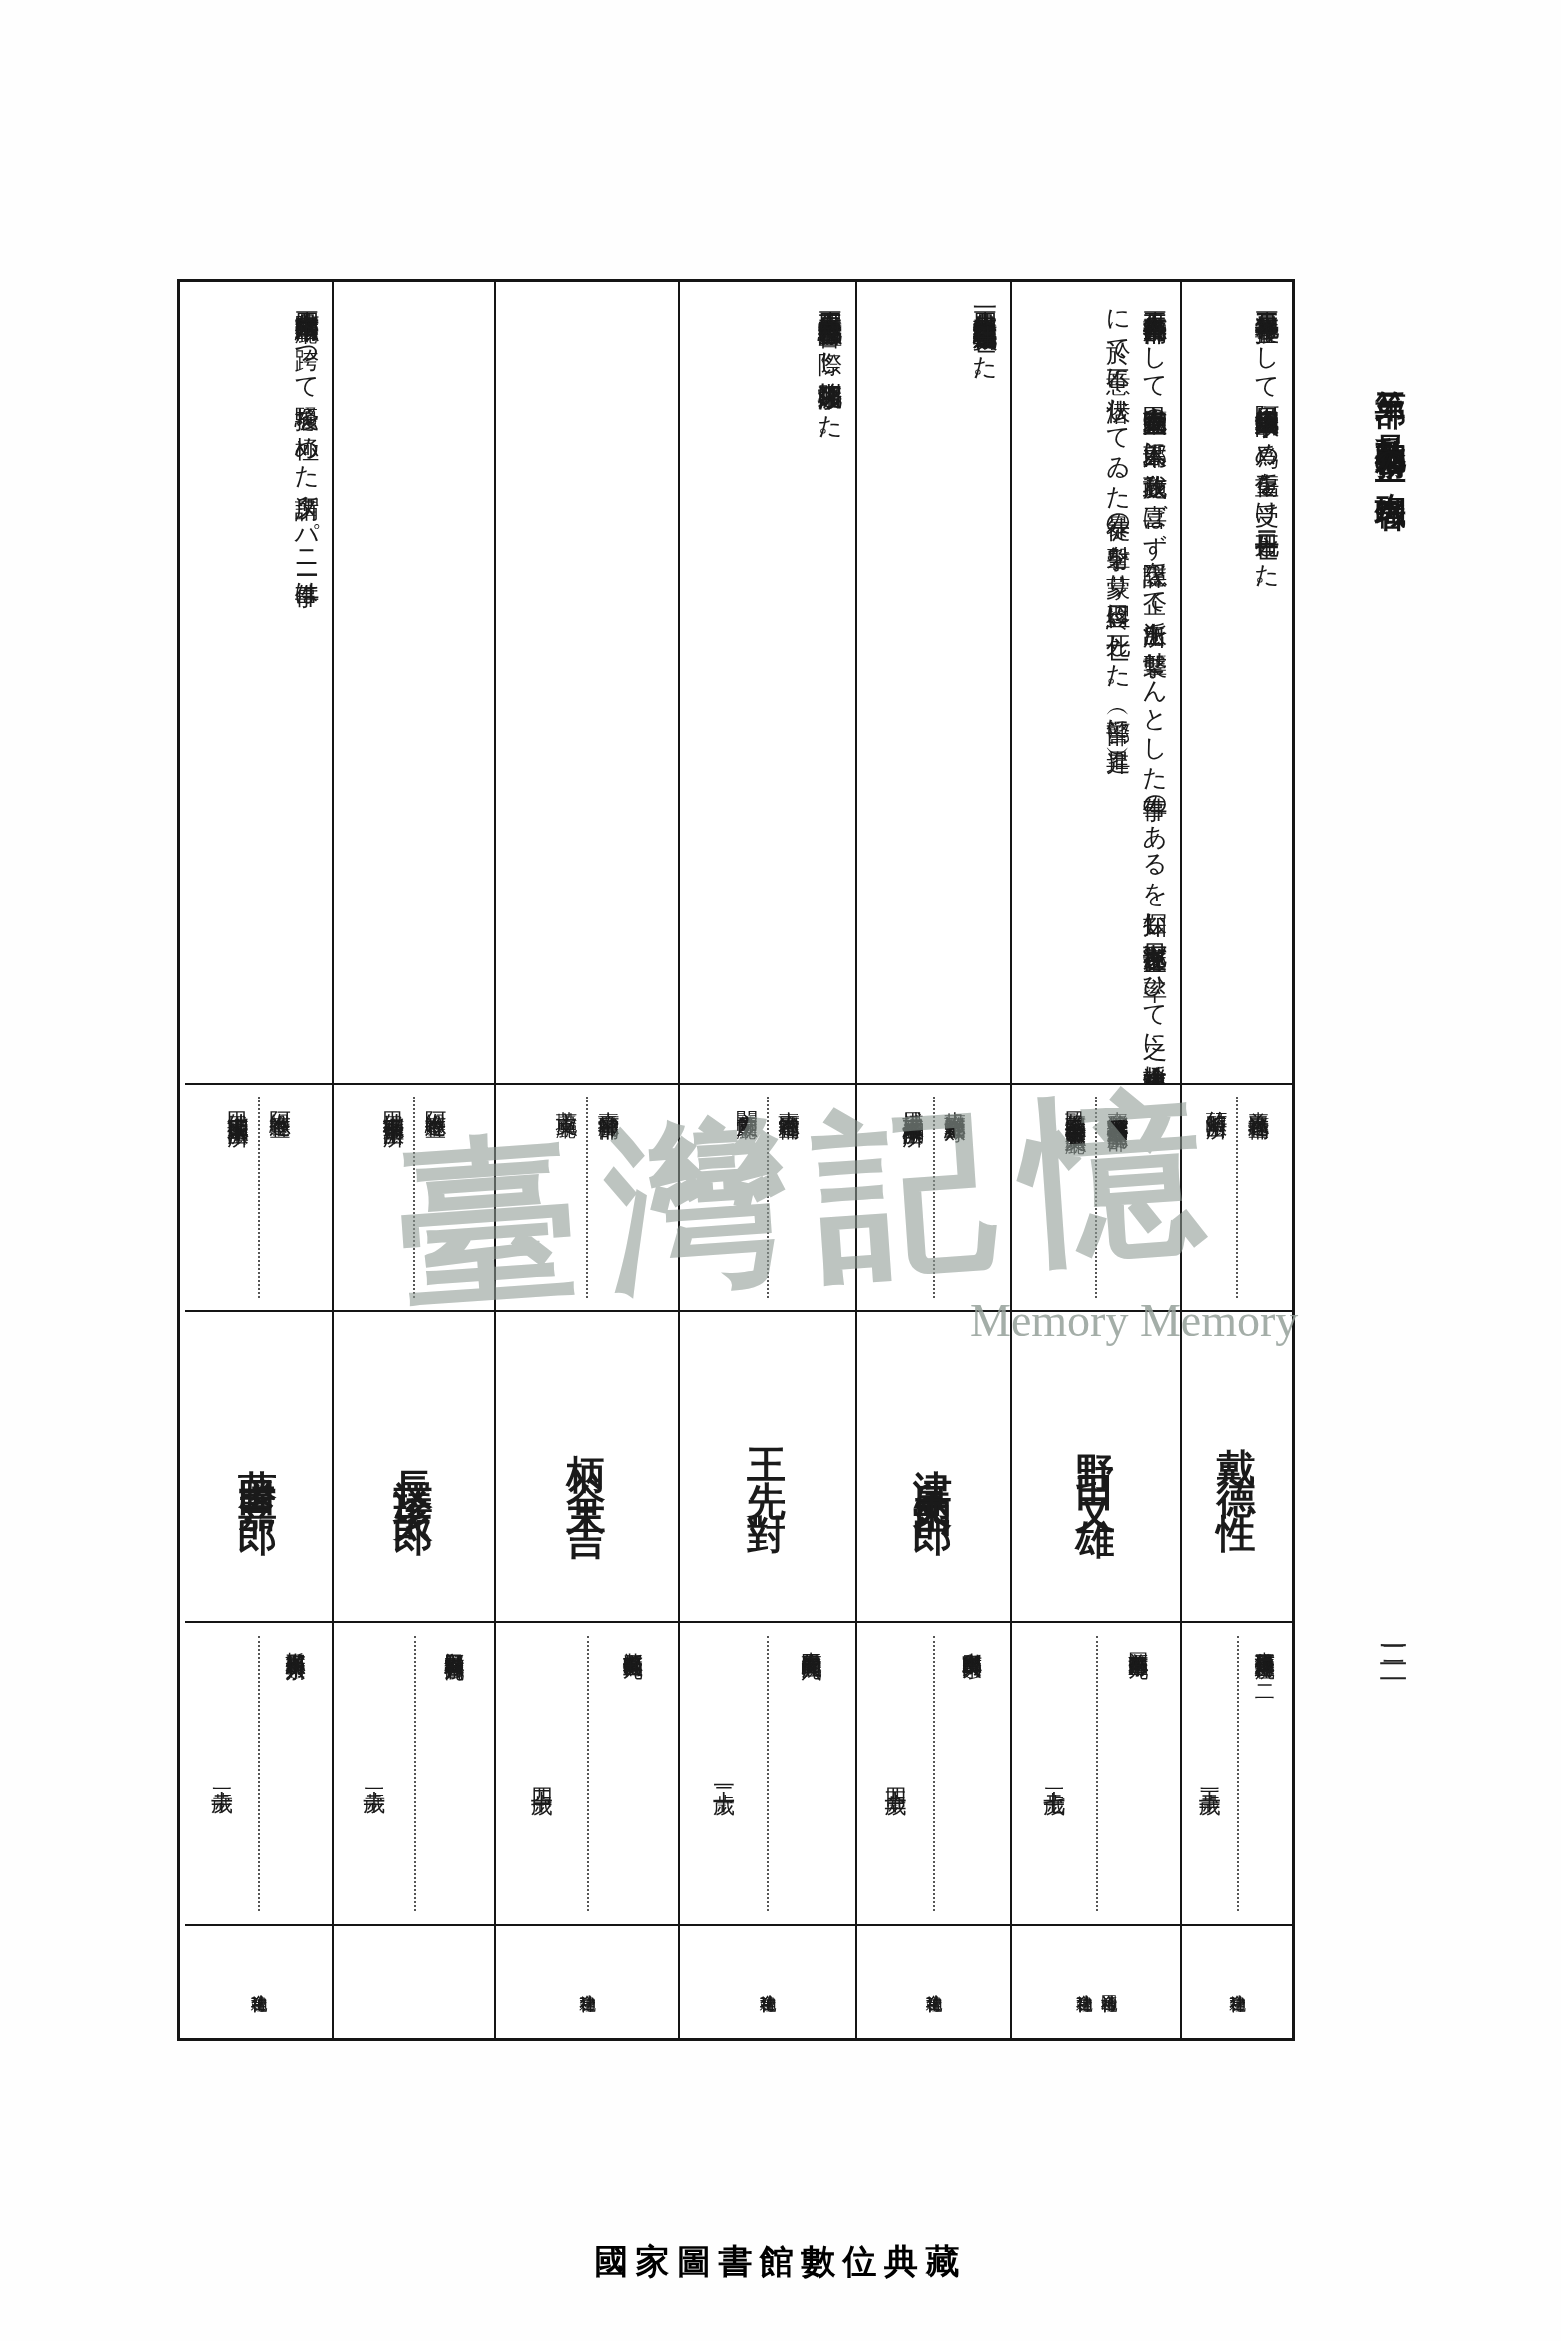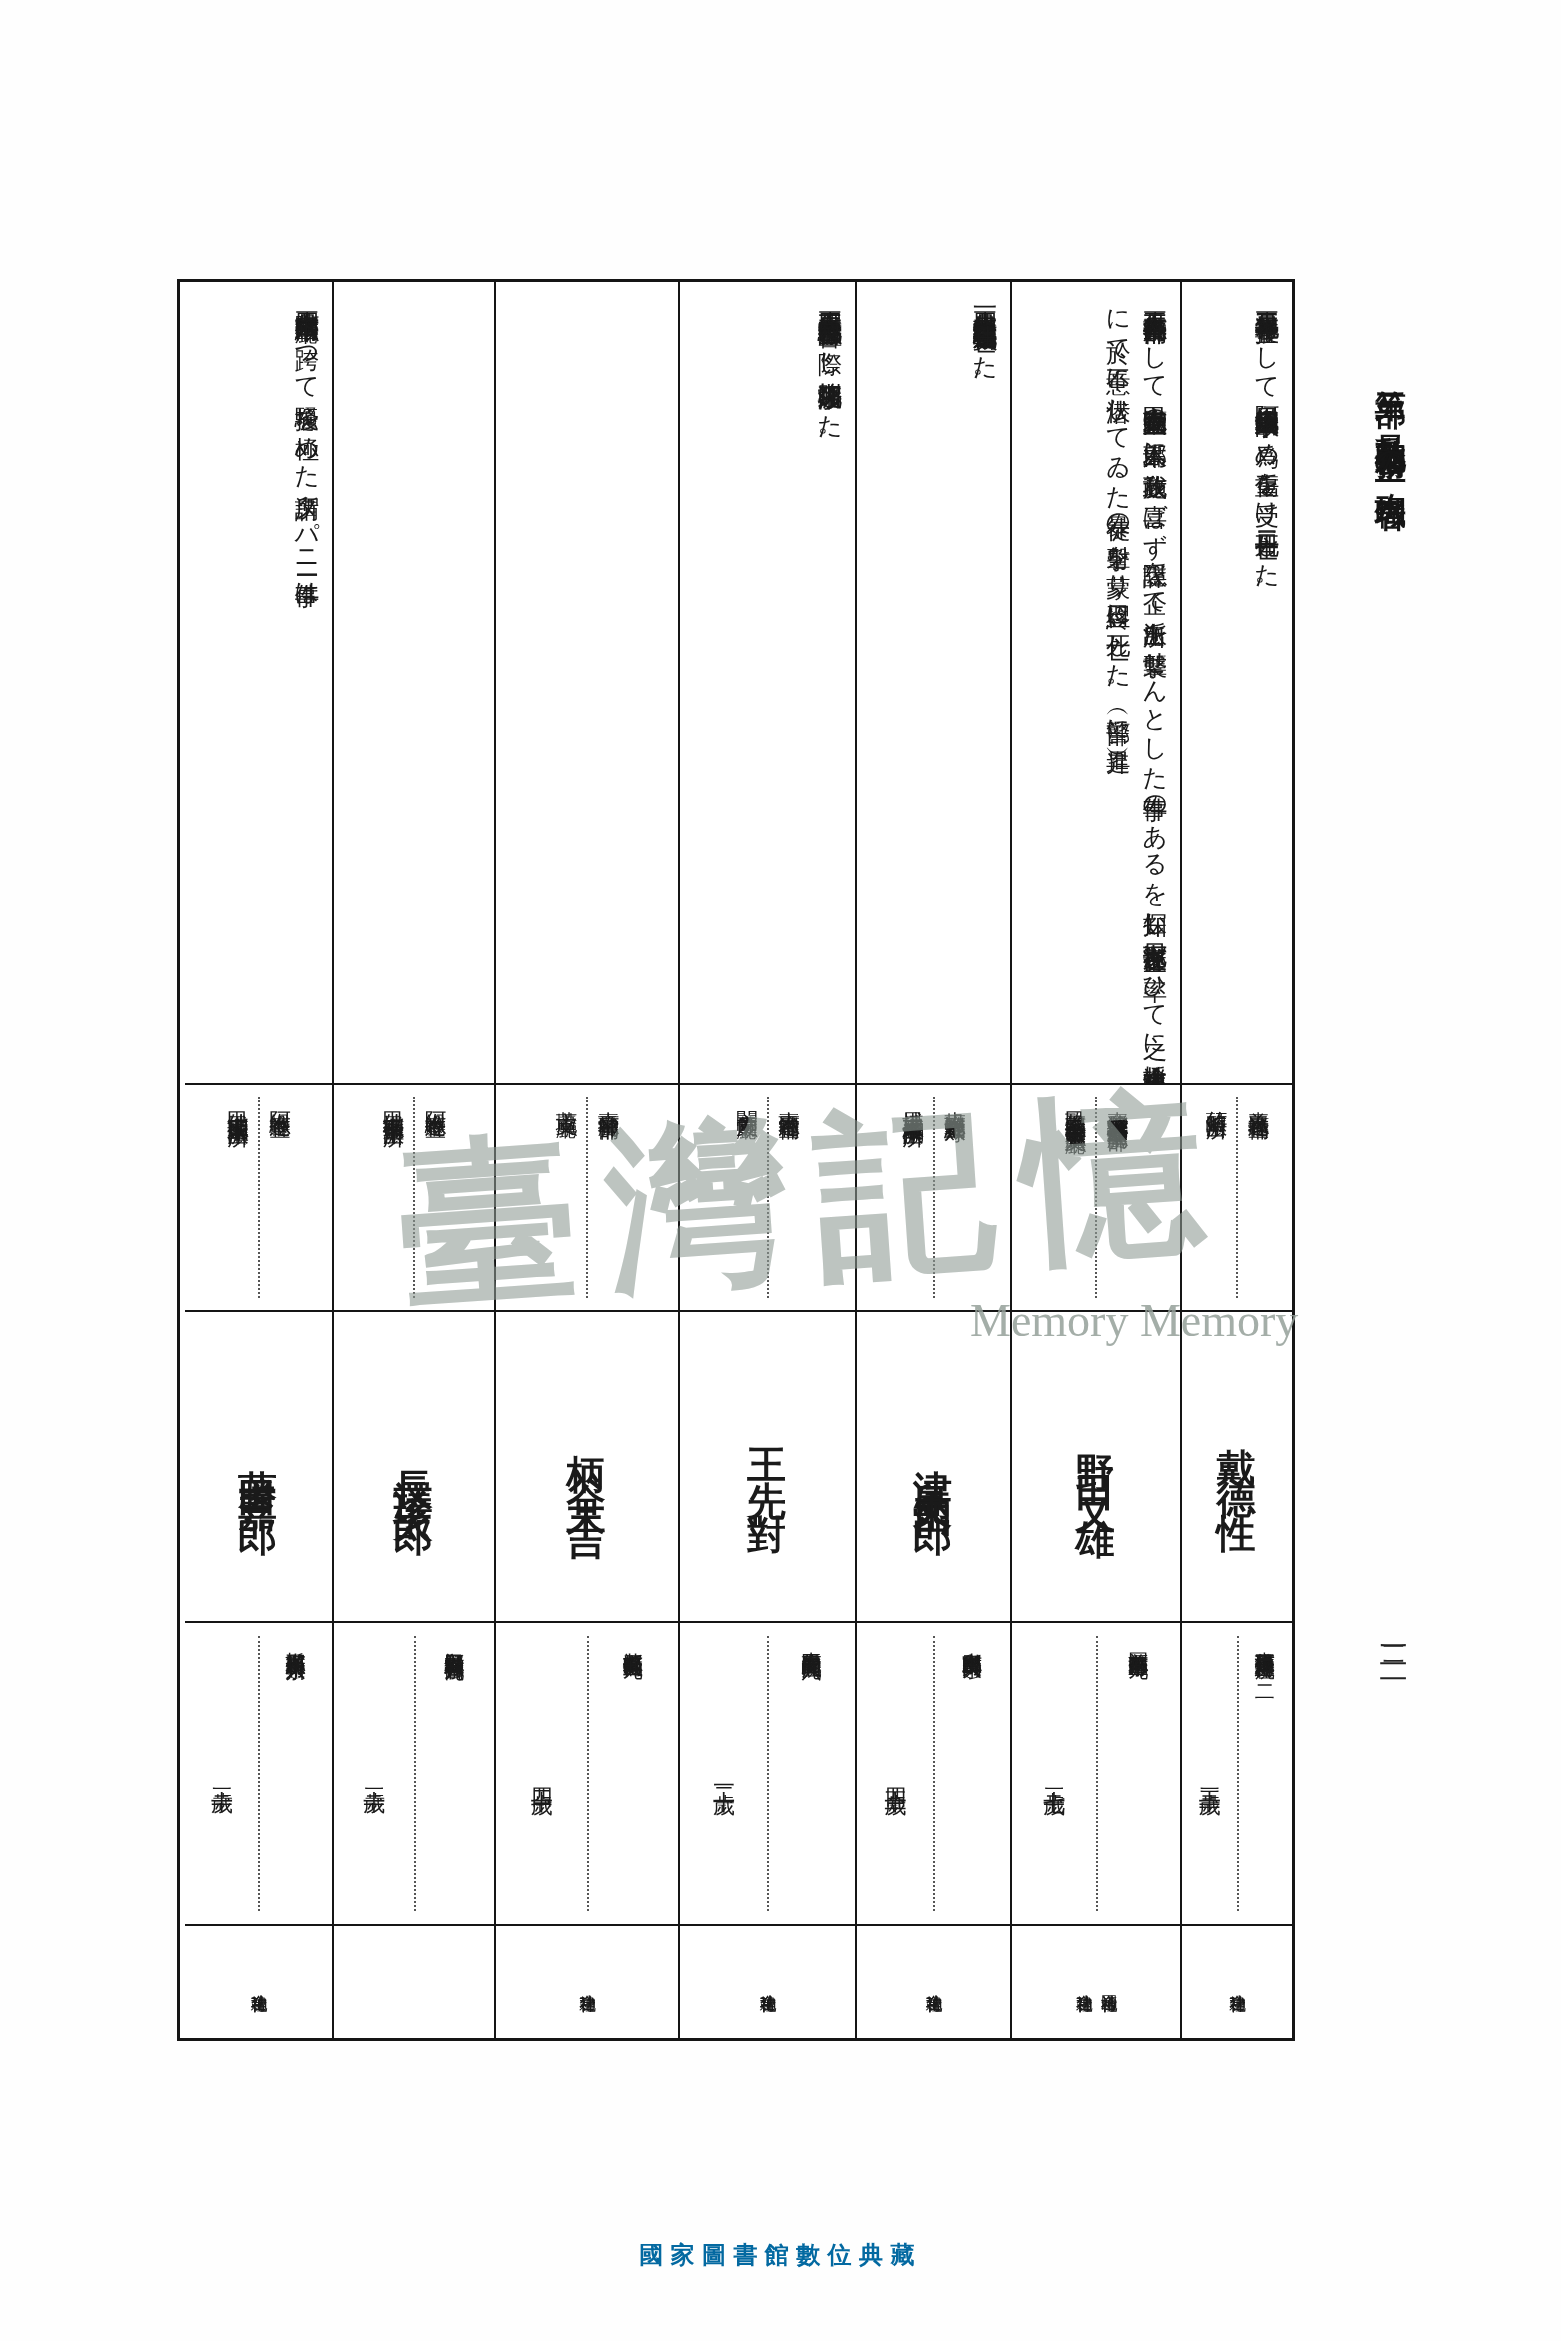--- a/index.html
+++ b/index.html
@@ -12,21 +12,21 @@
     position:absolute;left:1370px;top:366px;
     writing-mode:vertical-rl;font-size:31px;font-weight:700;letter-spacing:3px;
     color:#161616;white-space:pre;
   }
   .pagenum{
     position:absolute;left:1374px;top:1625px;
     writing-mode:vertical-rl;font-size:28px;letter-spacing:7.4px;color:#222;
   }
   .footer{
     position:absolute;left:0;right:0;top:2239px;text-align:center;
-    font-size:24px;letter-spacing:7.4px;font-weight:600;color:#0369a1;
+    font-size:34px;letter-spacing:7.4px;font-weight:600;color:#000000;
   }
   
   .wm-cjk{
     position:absolute;left:398px;top:1082px;width:810px;
     font-size:178px;letter-spacing:31px;color:#8e9a94;opacity:.58;
     transform:rotate(-4deg);font-weight:600;pointer-events:none;z-index:5;white-space:nowrap;
   }
   .wm-latin{
     position:absolute;left:970px;top:1294px;
     font-size:46px;color:#95a09a;opacity:.85;font-family:"Liberation Serif",serif;

